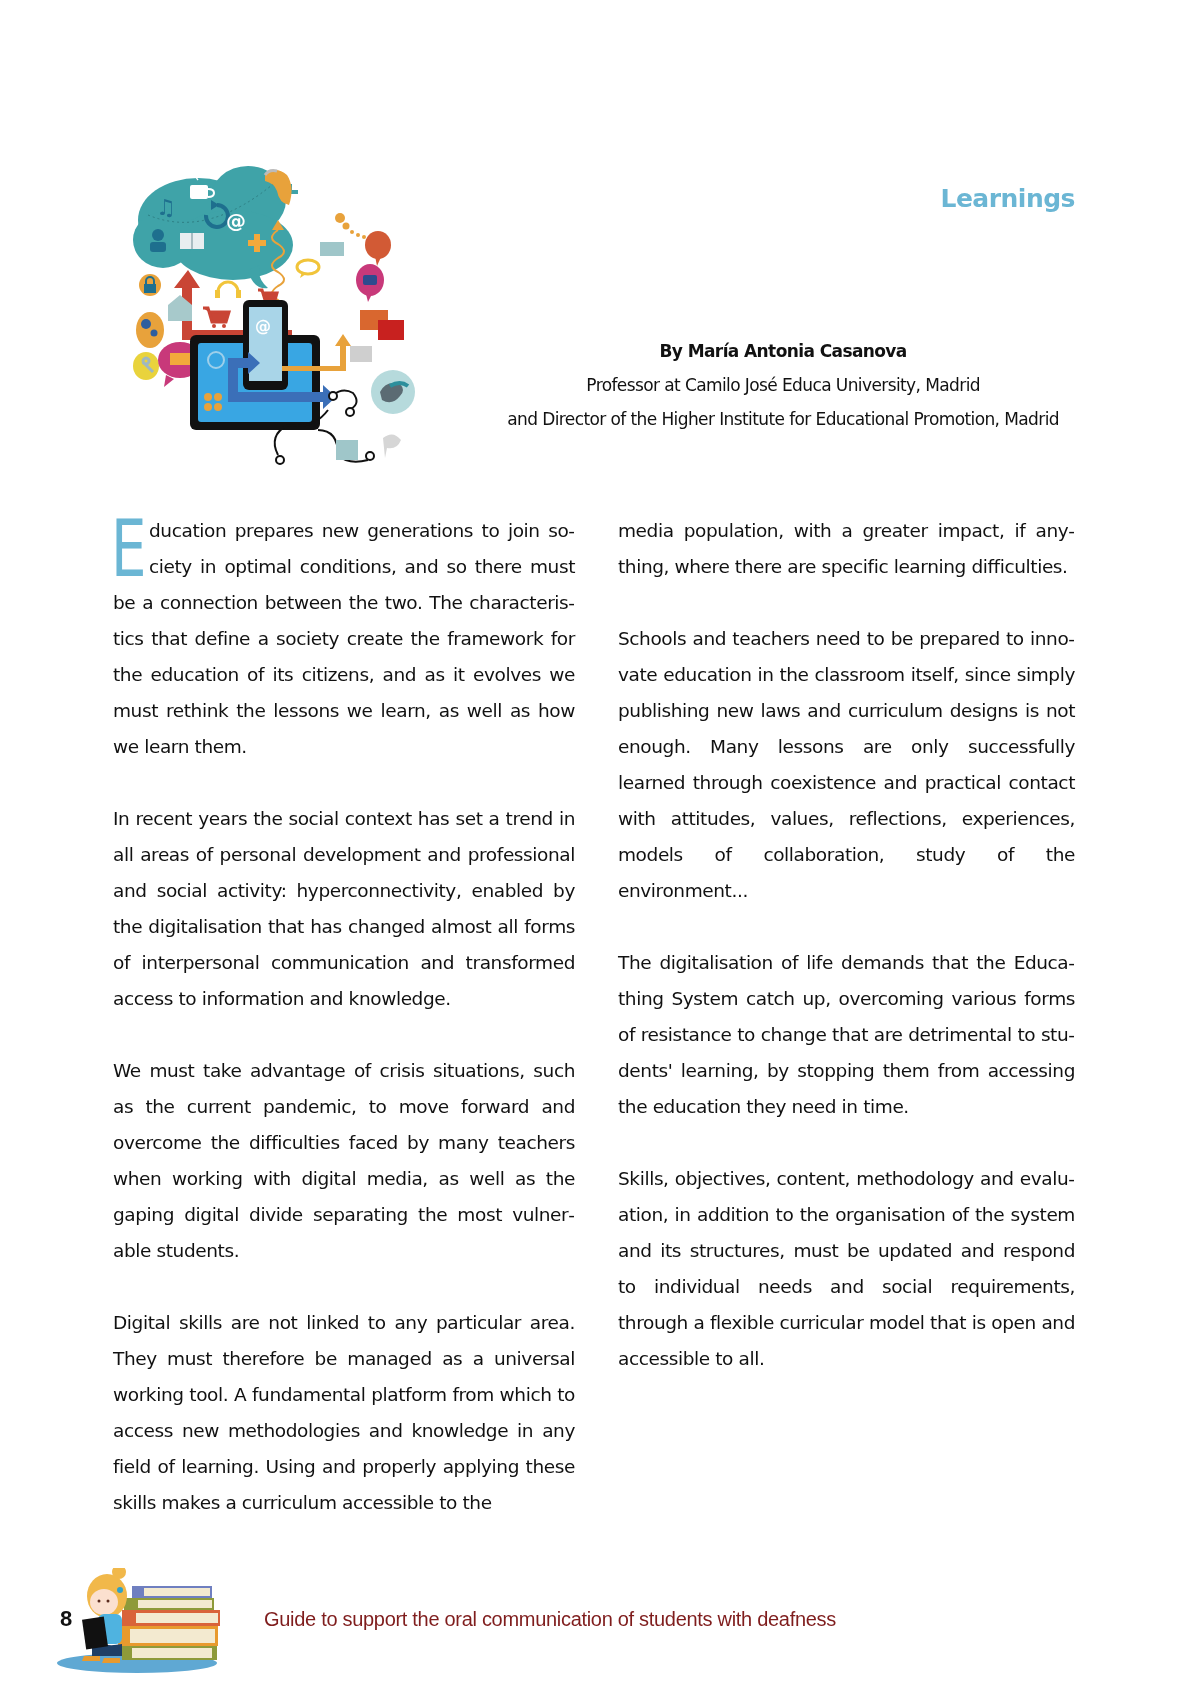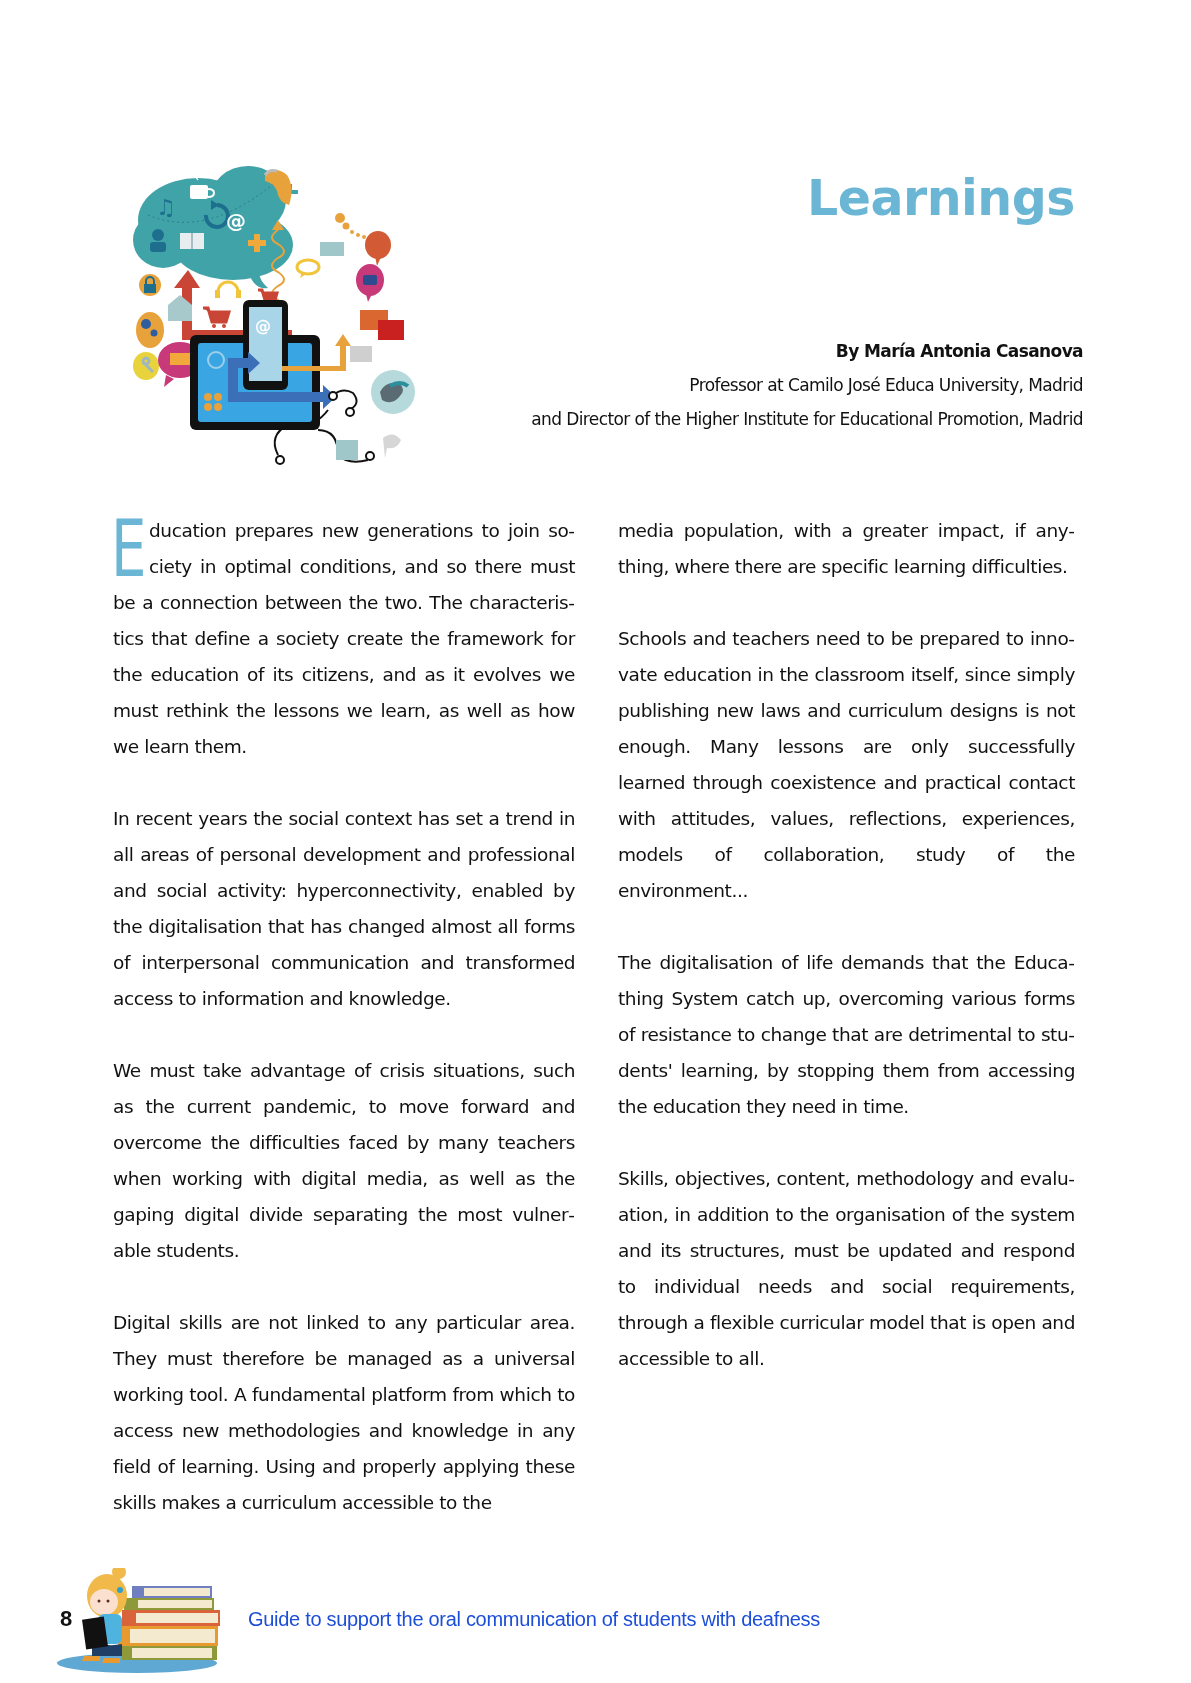--- a/index.html
+++ b/index.html
@@ -2,45 +2,45 @@
 <html><head>
 <meta charset="utf-8">
 <style>
   html, body { margin: 0; padding: 0; background: #ffffff; }
   body { width: 1191px; height: 1683px; position: relative; overflow: hidden;
          font-family: "DejaVu Sans", sans-serif; color: #111; }
 
   .illustration { position: absolute; left: 128px; top: 160px; width: 330px; height: 315px; }
 
   .title-block { position: absolute; right: 116px; top: 176px; text-align: right; }
-  .title-line { font-family: "DejaVu Sans", sans-serif; font-weight: bold; font-size: 49px;
+  .title-line { font-family: "DejaVu Sans", sans-serif; font-weight: bold; font-size: 25px;
                 line-height: 46px; color: #6BB6D4; letter-spacing: -0.5px; }
 
-  .byline { position: absolute; right: 108px; top: 334px; text-align: right; }
+  .byline { position: absolute; right: 132px; top: 334px; text-align: center; }
   .byline div { font-family: "DejaVu Sans", sans-serif; font-size: 17px; line-height: 34px;
                 letter-spacing: -0.6px; color: #111; }
   .byline .author { font-weight: bold; }
 
   .col { position: absolute; top: 513px; font-family: "DejaVu Sans", sans-serif;
          font-size: 18.5px; line-height: 36px; color: #111; text-align: justify;
          letter-spacing: -0.4px; hyphens: manual; }
   .col.left { left: 113px; width: 462px; }
   .col.right { left: 618px; width: 457px; }
   .col p { margin: 0 0 36px 0; }
   .col p:last-child { margin-bottom: 0; }
 
   .dropcap { float: left; font-family: "DejaVu Sans", sans-serif; font-weight: normal;
              font-size: 78px; line-height: 64px; color: #6BB6D4; margin: 4px 4px 0 -2px;
              transform: scaleX(0.72); transform-origin: left top; width: 34px; }
 
   .footer-num { position: absolute; left: 60px; top: 1606px; font-family: "Liberation Sans", sans-serif;
                 font-weight: bold; font-size: 22px; color: #111; }
   .footer-art { position: absolute; left: 52px; top: 1568px; width: 180px; height: 108px; }
-  .footer-text { position: absolute; left: 248px; top: 1608px; font-family: "Liberation Sans", sans-serif;
-                 font-size: 20px; color: #1d4ed8; letter-spacing: -0.3px; }
+  .footer-text { position: absolute; left: 264px; top: 1608px; font-family: "Liberation Sans", sans-serif;
+                 font-size: 20px; color: #7f1d1d; letter-spacing: -0.3px; }
 </style>
 </head>
 <body>
 
 <svg class="illustration" viewBox="0 0 330 315" xmlns="http://www.w3.org/2000/svg">
 
   <g>
     <ellipse cx="70" cy="60" rx="60" ry="42" fill="#3FA3A8"></ellipse>
     <ellipse cx="120" cy="40" rx="38" ry="34" fill="#3FA3A8"></ellipse>
     <ellipse cx="105" cy="85" rx="60" ry="35" fill="#3FA3A8"></ellipse>

